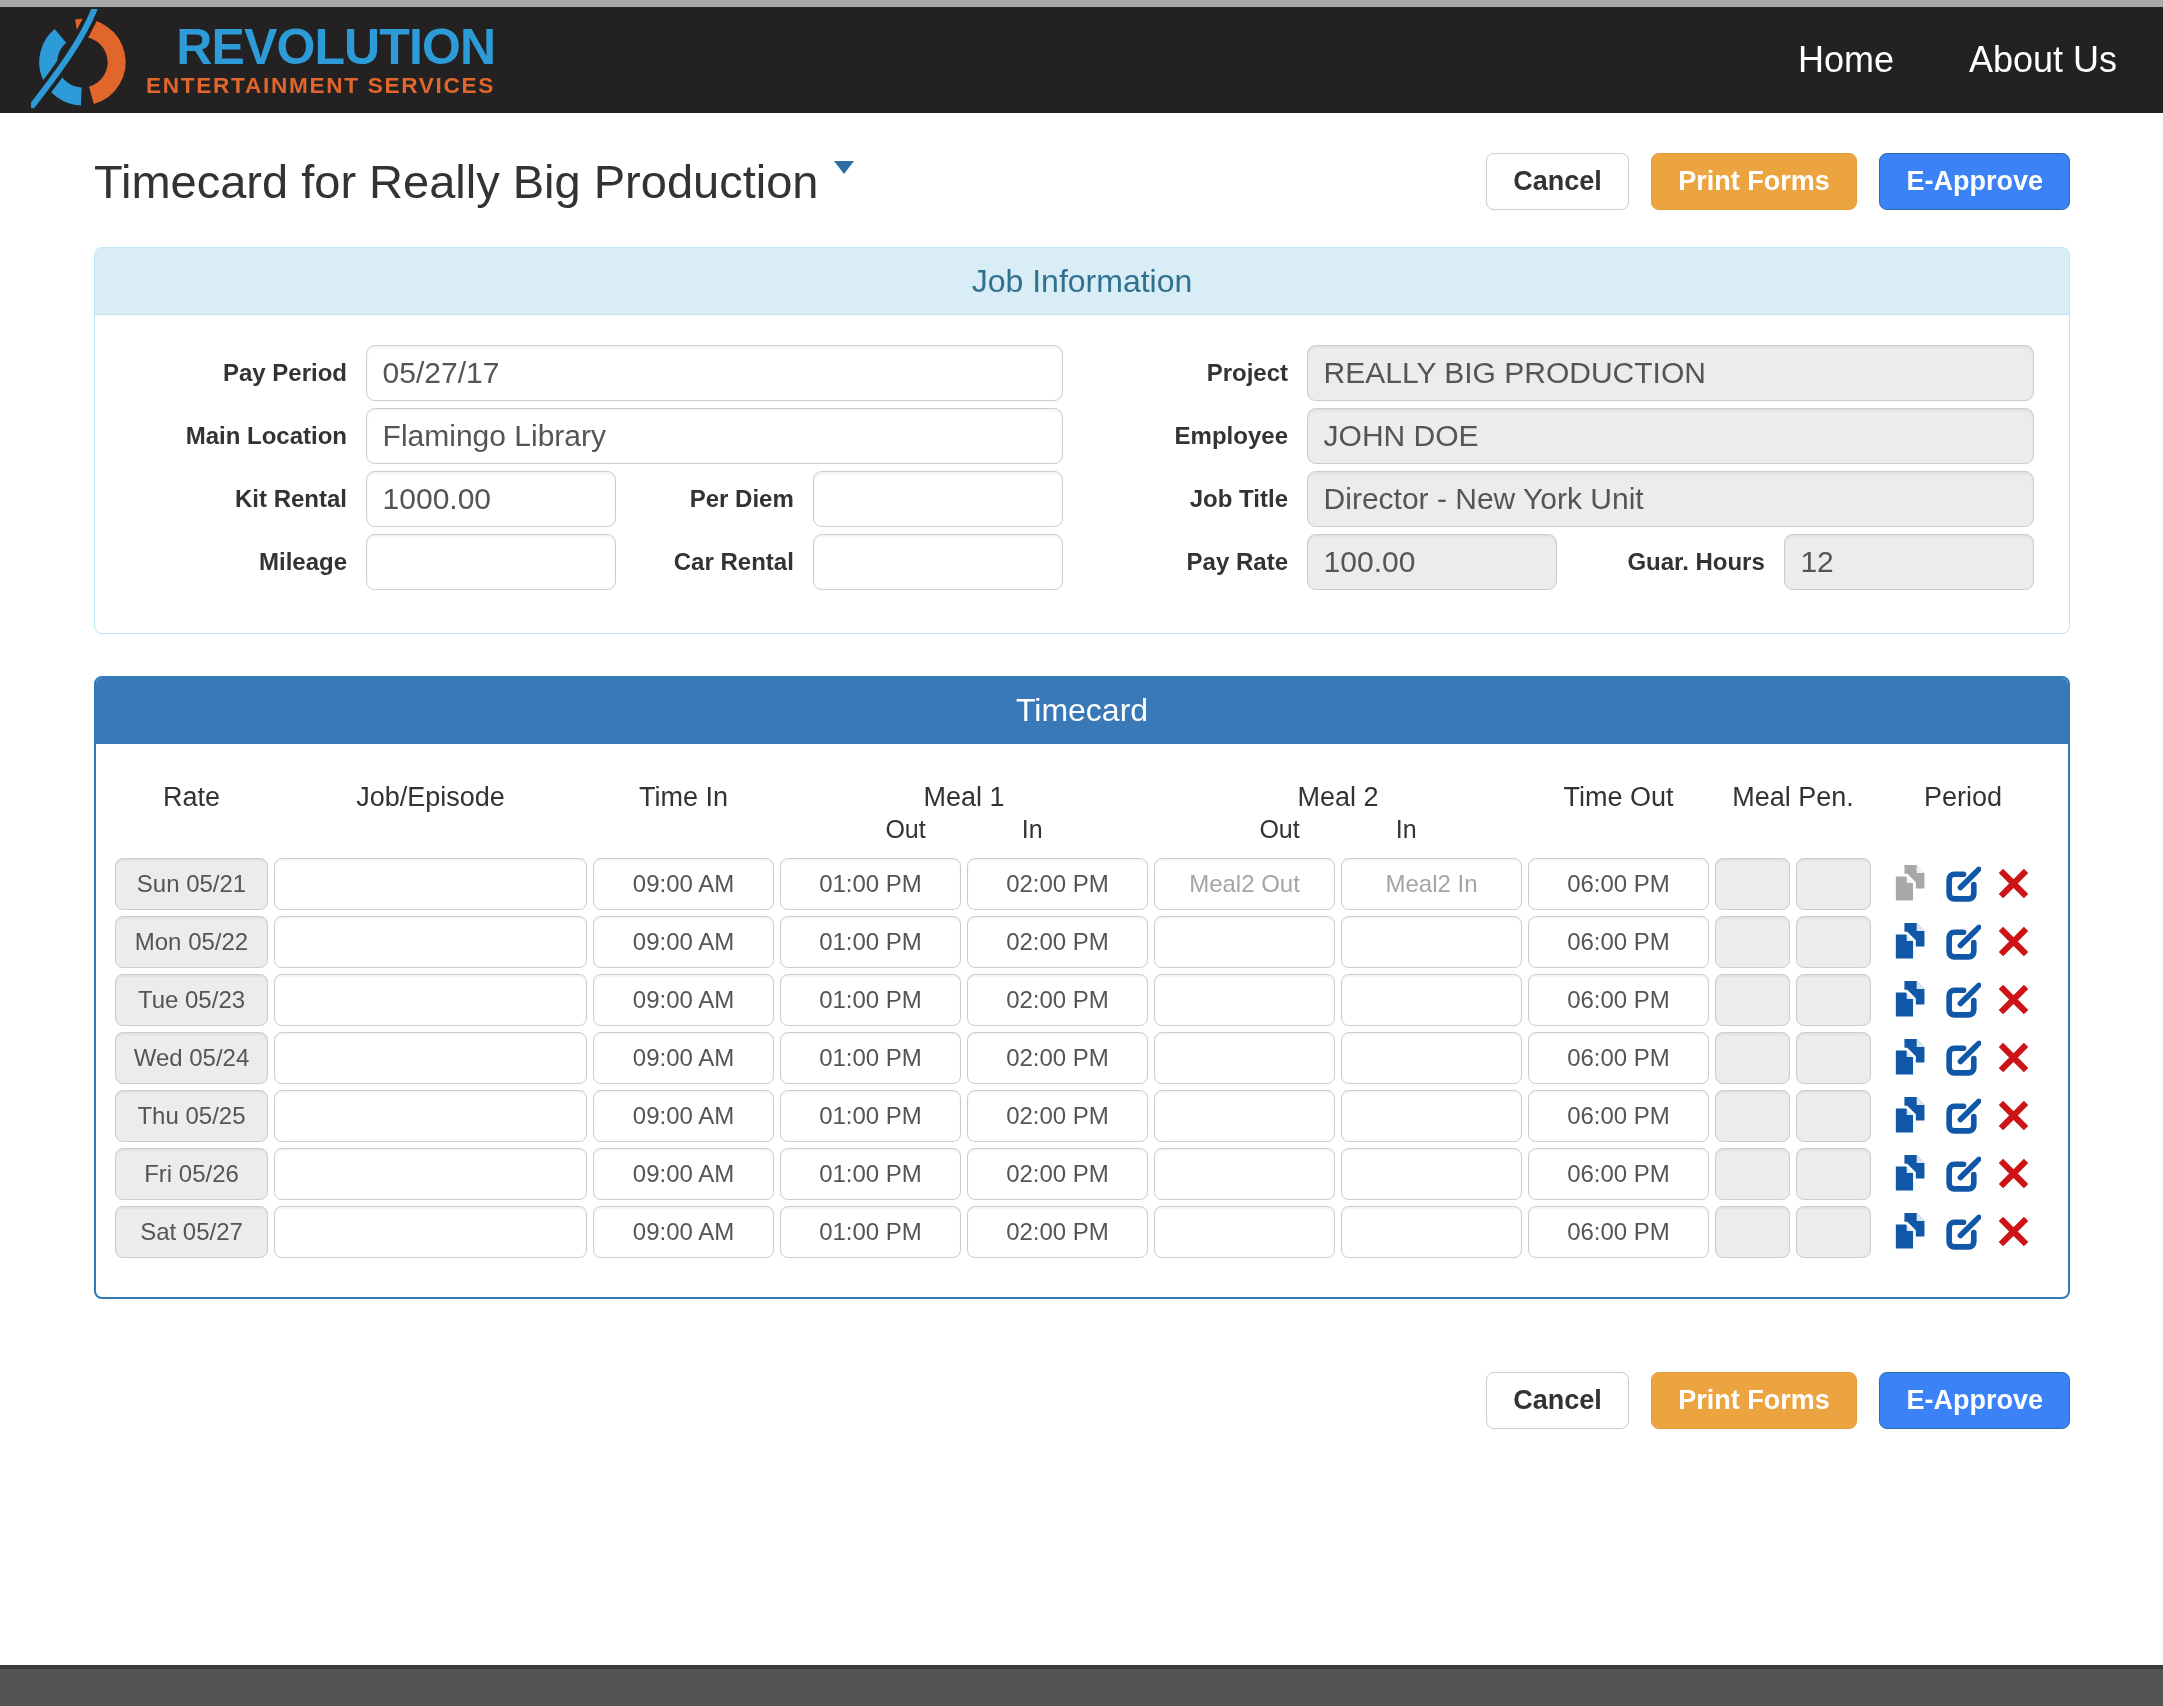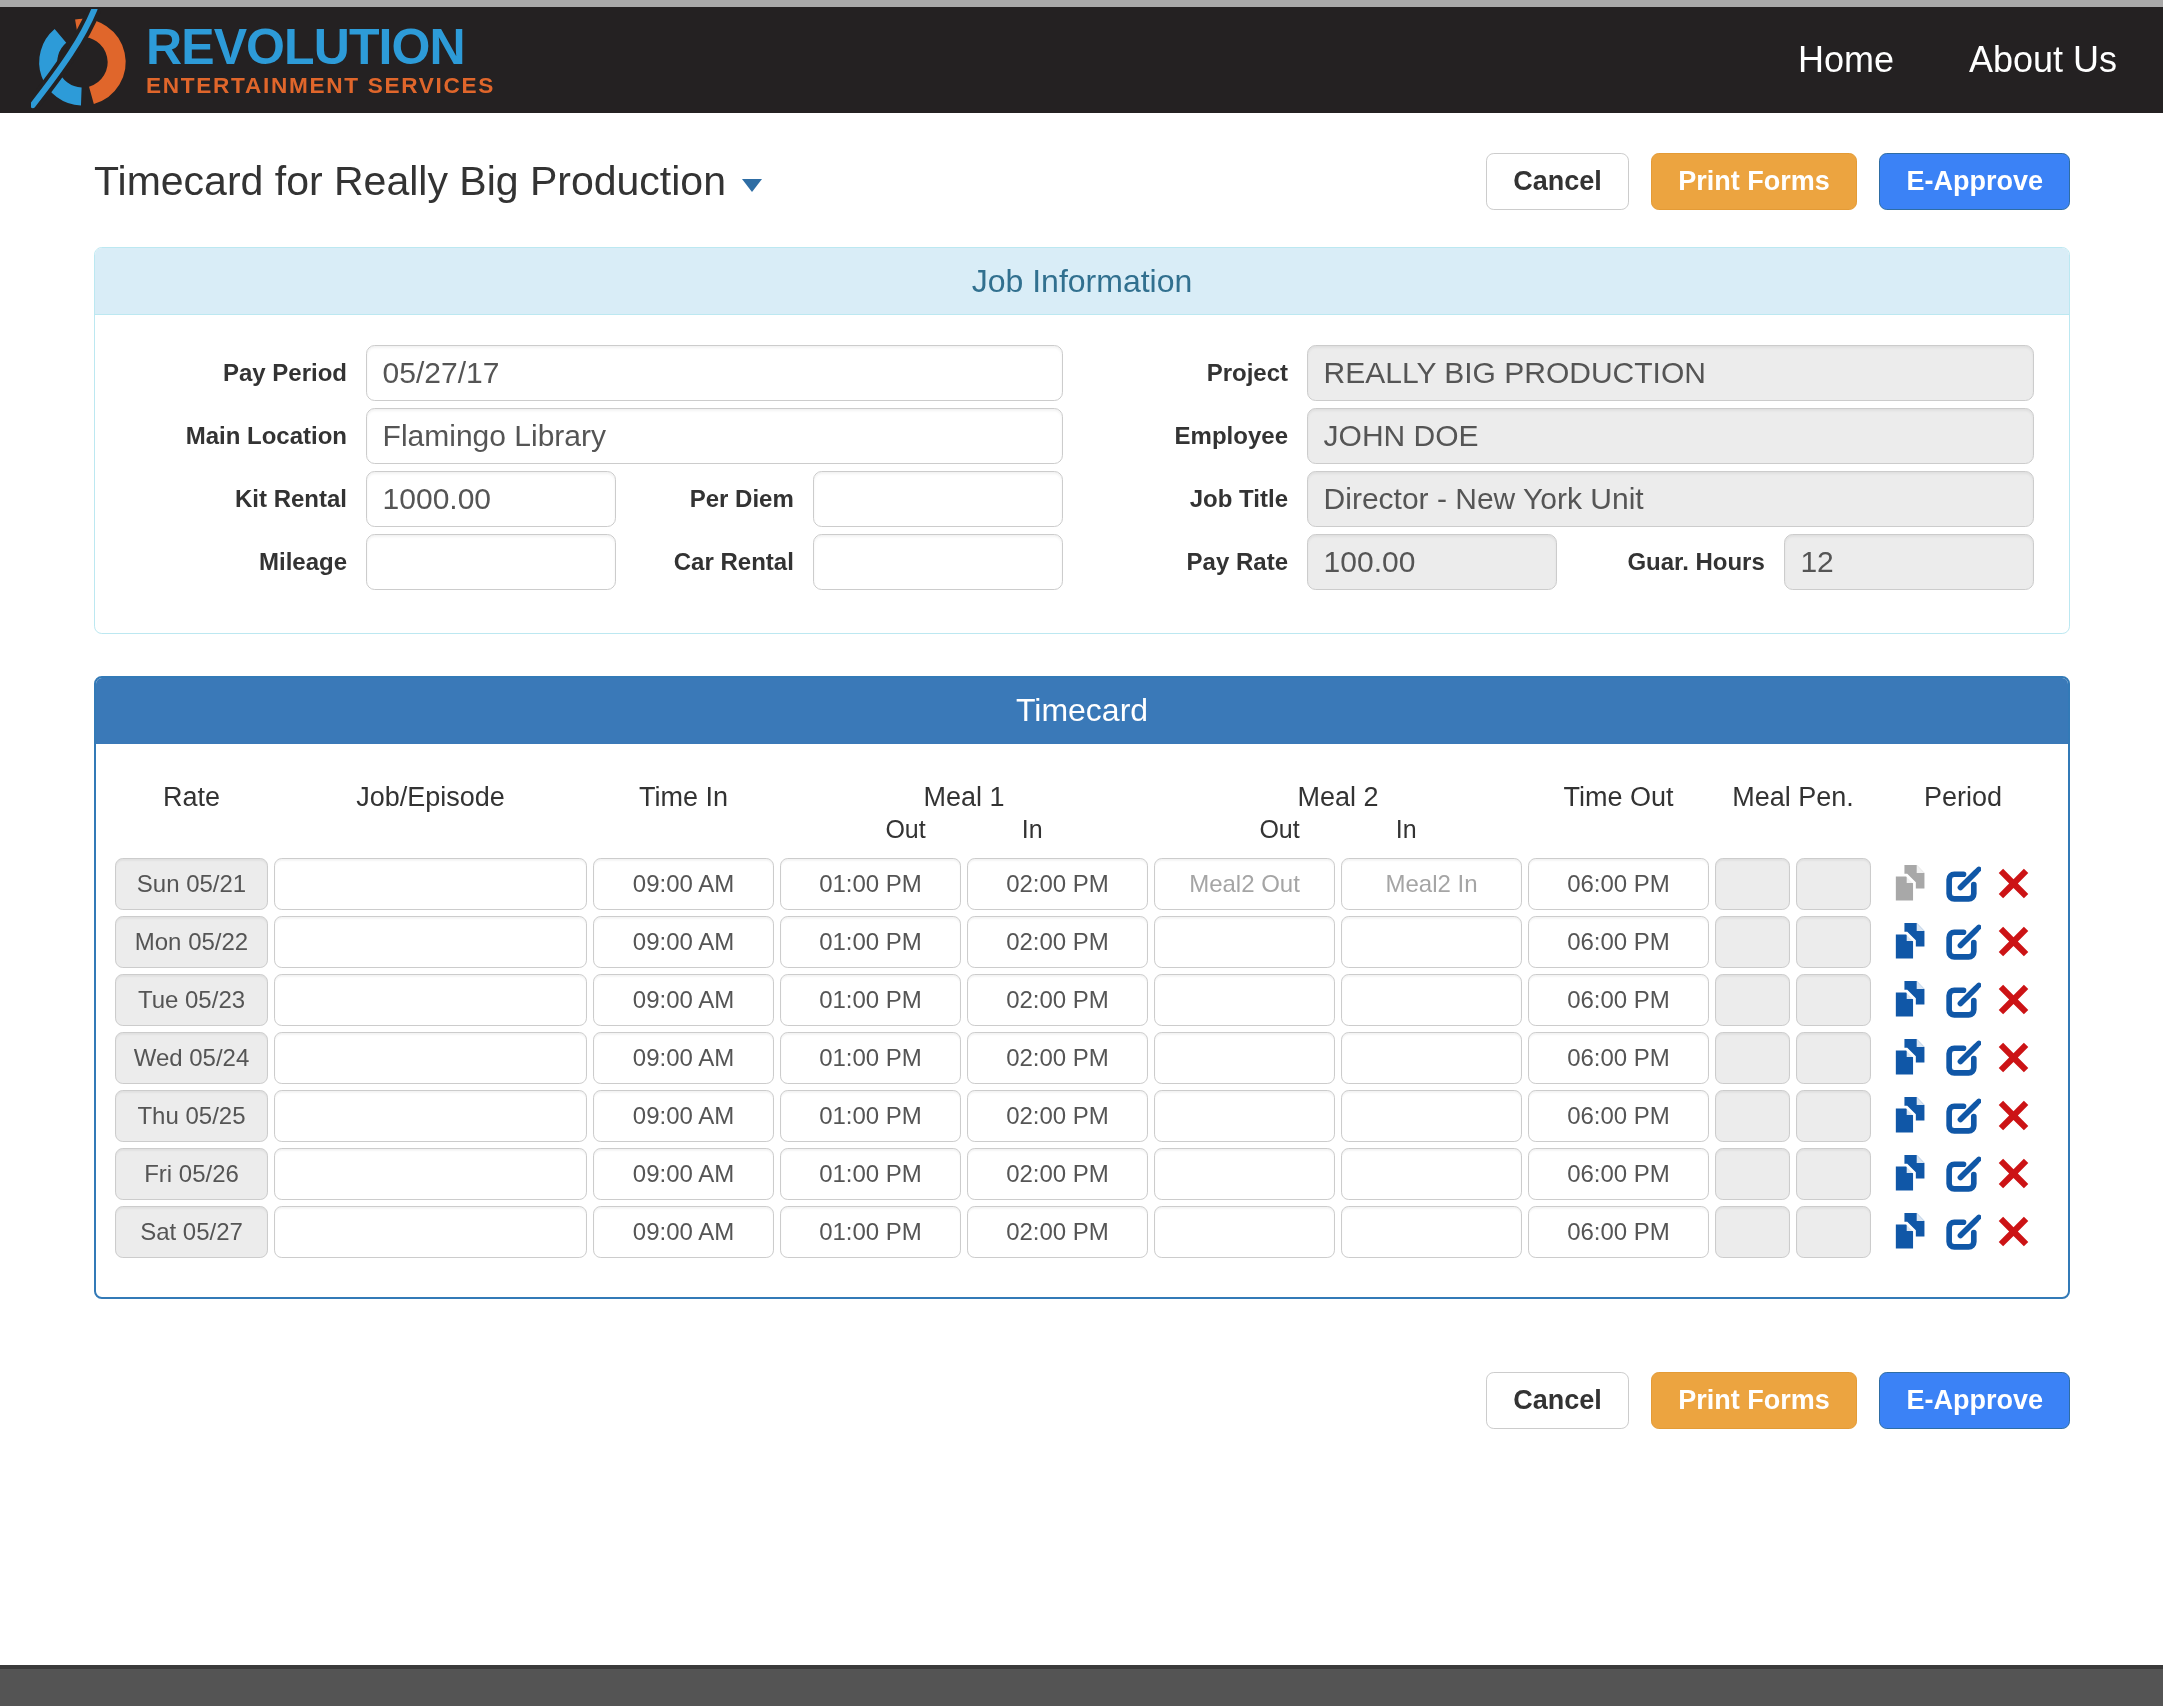--- a/index.html
+++ b/index.html
@@ -9,31 +9,31 @@
   }
   .page{width:2164px;height:1707px;display:flex;flex-direction:column;}
 
   
   .topstrip{height:7px;background:#a9a9a9;}
 
   
   .navbar{height:106px;background:#242122;display:flex;align-items:center;justify-content:space-between;padding:0 47px 0 31px;}
   .brand{display:flex;align-items:center;gap:12px;height:100%;}
   .brand svg{display:block;}
-  .brand-text{display:flex;flex-direction:column;line-height:1;}
+  .brand-text{display:flex;flex-direction:column;line-height:1;align-items:flex-end;}
   .brand-name{font-size:50px;font-weight:bold;color:#2d9bd8;letter-spacing:-0.9px;}
   .brand-tagline{font-size:22.6px;font-weight:bold;color:#e0662b;letter-spacing:1.7px;margin-top:3.5px;}
   .nav-links{display:flex;gap:75px;}
   .nav-links a{color:#fff;font-size:36px;text-decoration:none;cursor:pointer;}
 
   
   .container{flex:1;padding:0 94px;}
 
   .title-row{display:flex;align-items:center;justify-content:space-between;margin-top:40px;margin-bottom:37px;}
-  .page-title{font-size:41px;font-weight:normal;color:#333;margin:0;display:flex;align-items:center;gap:15.6px;}
+  .page-title{font-size:47px;font-weight:normal;color:#333;margin:0;display:flex;gap:15.6px;}
   .caret-down{width:0;height:0;border-left:10.4px solid transparent;border-right:10.4px solid transparent;border-top:13px solid #2e6da4;display:inline-block;margin-top:7px;}
 
   .btn-group{display:flex;gap:22.6px;}
   .btn{height:57px;padding:0 26px;border-radius:7.8px;font-size:27px;font-weight:600;display:inline-flex;align-items:center;justify-content:center;cursor:pointer;border:1.7px solid transparent;font-family:inherit;}
   .btn-default{background:#fff;border-color:#ccc;color:#333;}
   .btn-warning{background:#eca440;border-color:#e49b36;color:#fff;}
   .btn-primary{background:#3b82f6;border-color:#2e6da4;color:#fff;}
 
   
   .panel{border-radius:7.8px;overflow:hidden;background:#fff;}

